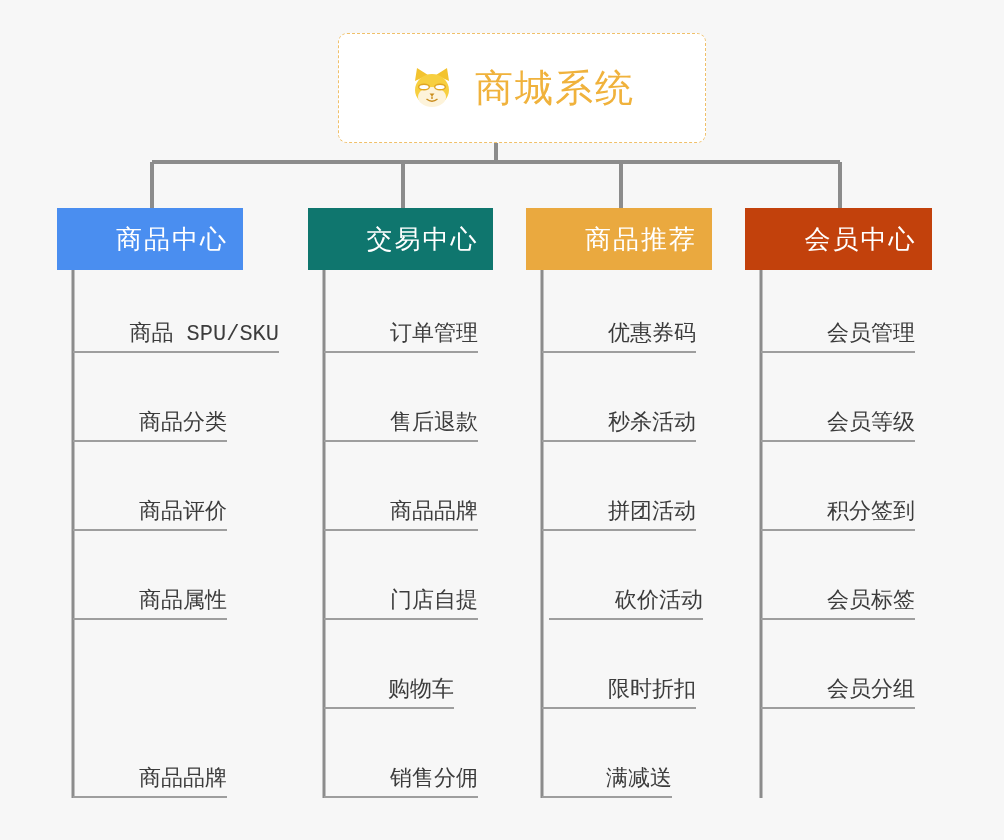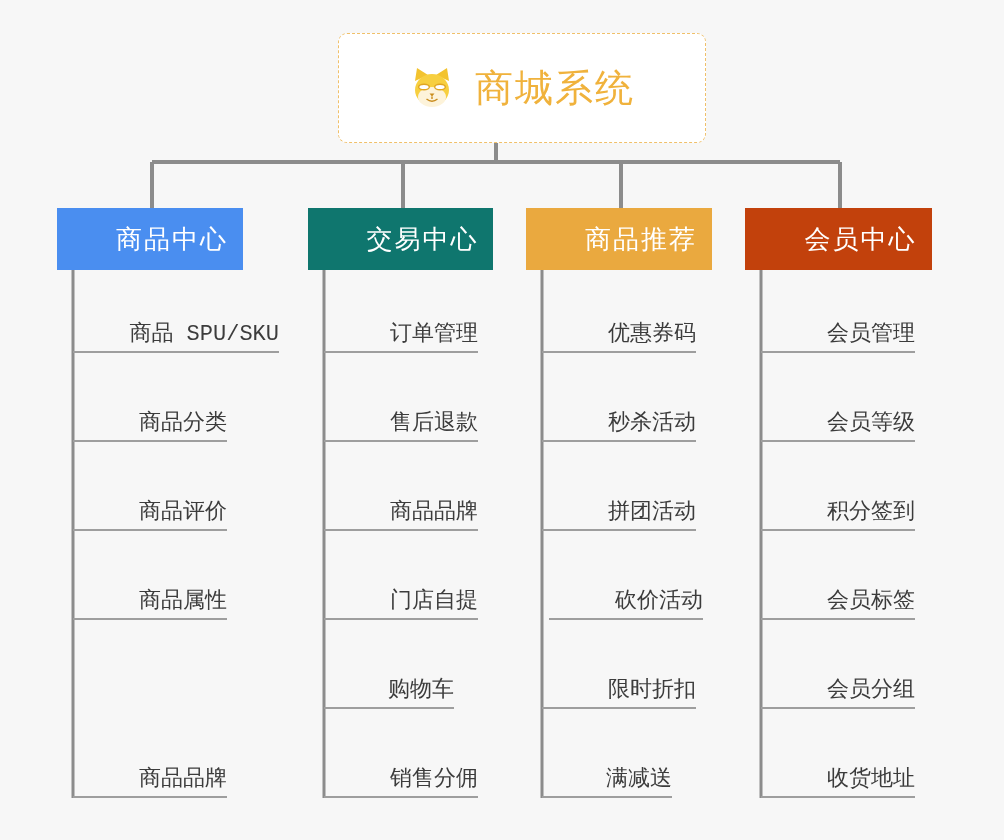--- a/index.html
+++ b/index.html
@@ -222,16 +222,13 @@
     </div>
     <div class="leaf" style="left: 761px; top: 487px; width: 154px;">
       <span class="leaf-label">积分签到</span>
     </div>
     <div class="leaf" style="left: 761px; top: 576px; width: 154px;">
       <span class="leaf-label">会员标签</span>
     </div>
     <div class="leaf" style="left: 761px; top: 665px; width: 154px;">
       <span class="leaf-label">会员分组</span>
     </div>
-    <div class="leaf" style="left: 761px; top: 754px; width: 154px;">
-      <span class="leaf-label">收货地址</span>
-    </div>
   </div>
 
 </body></html>

